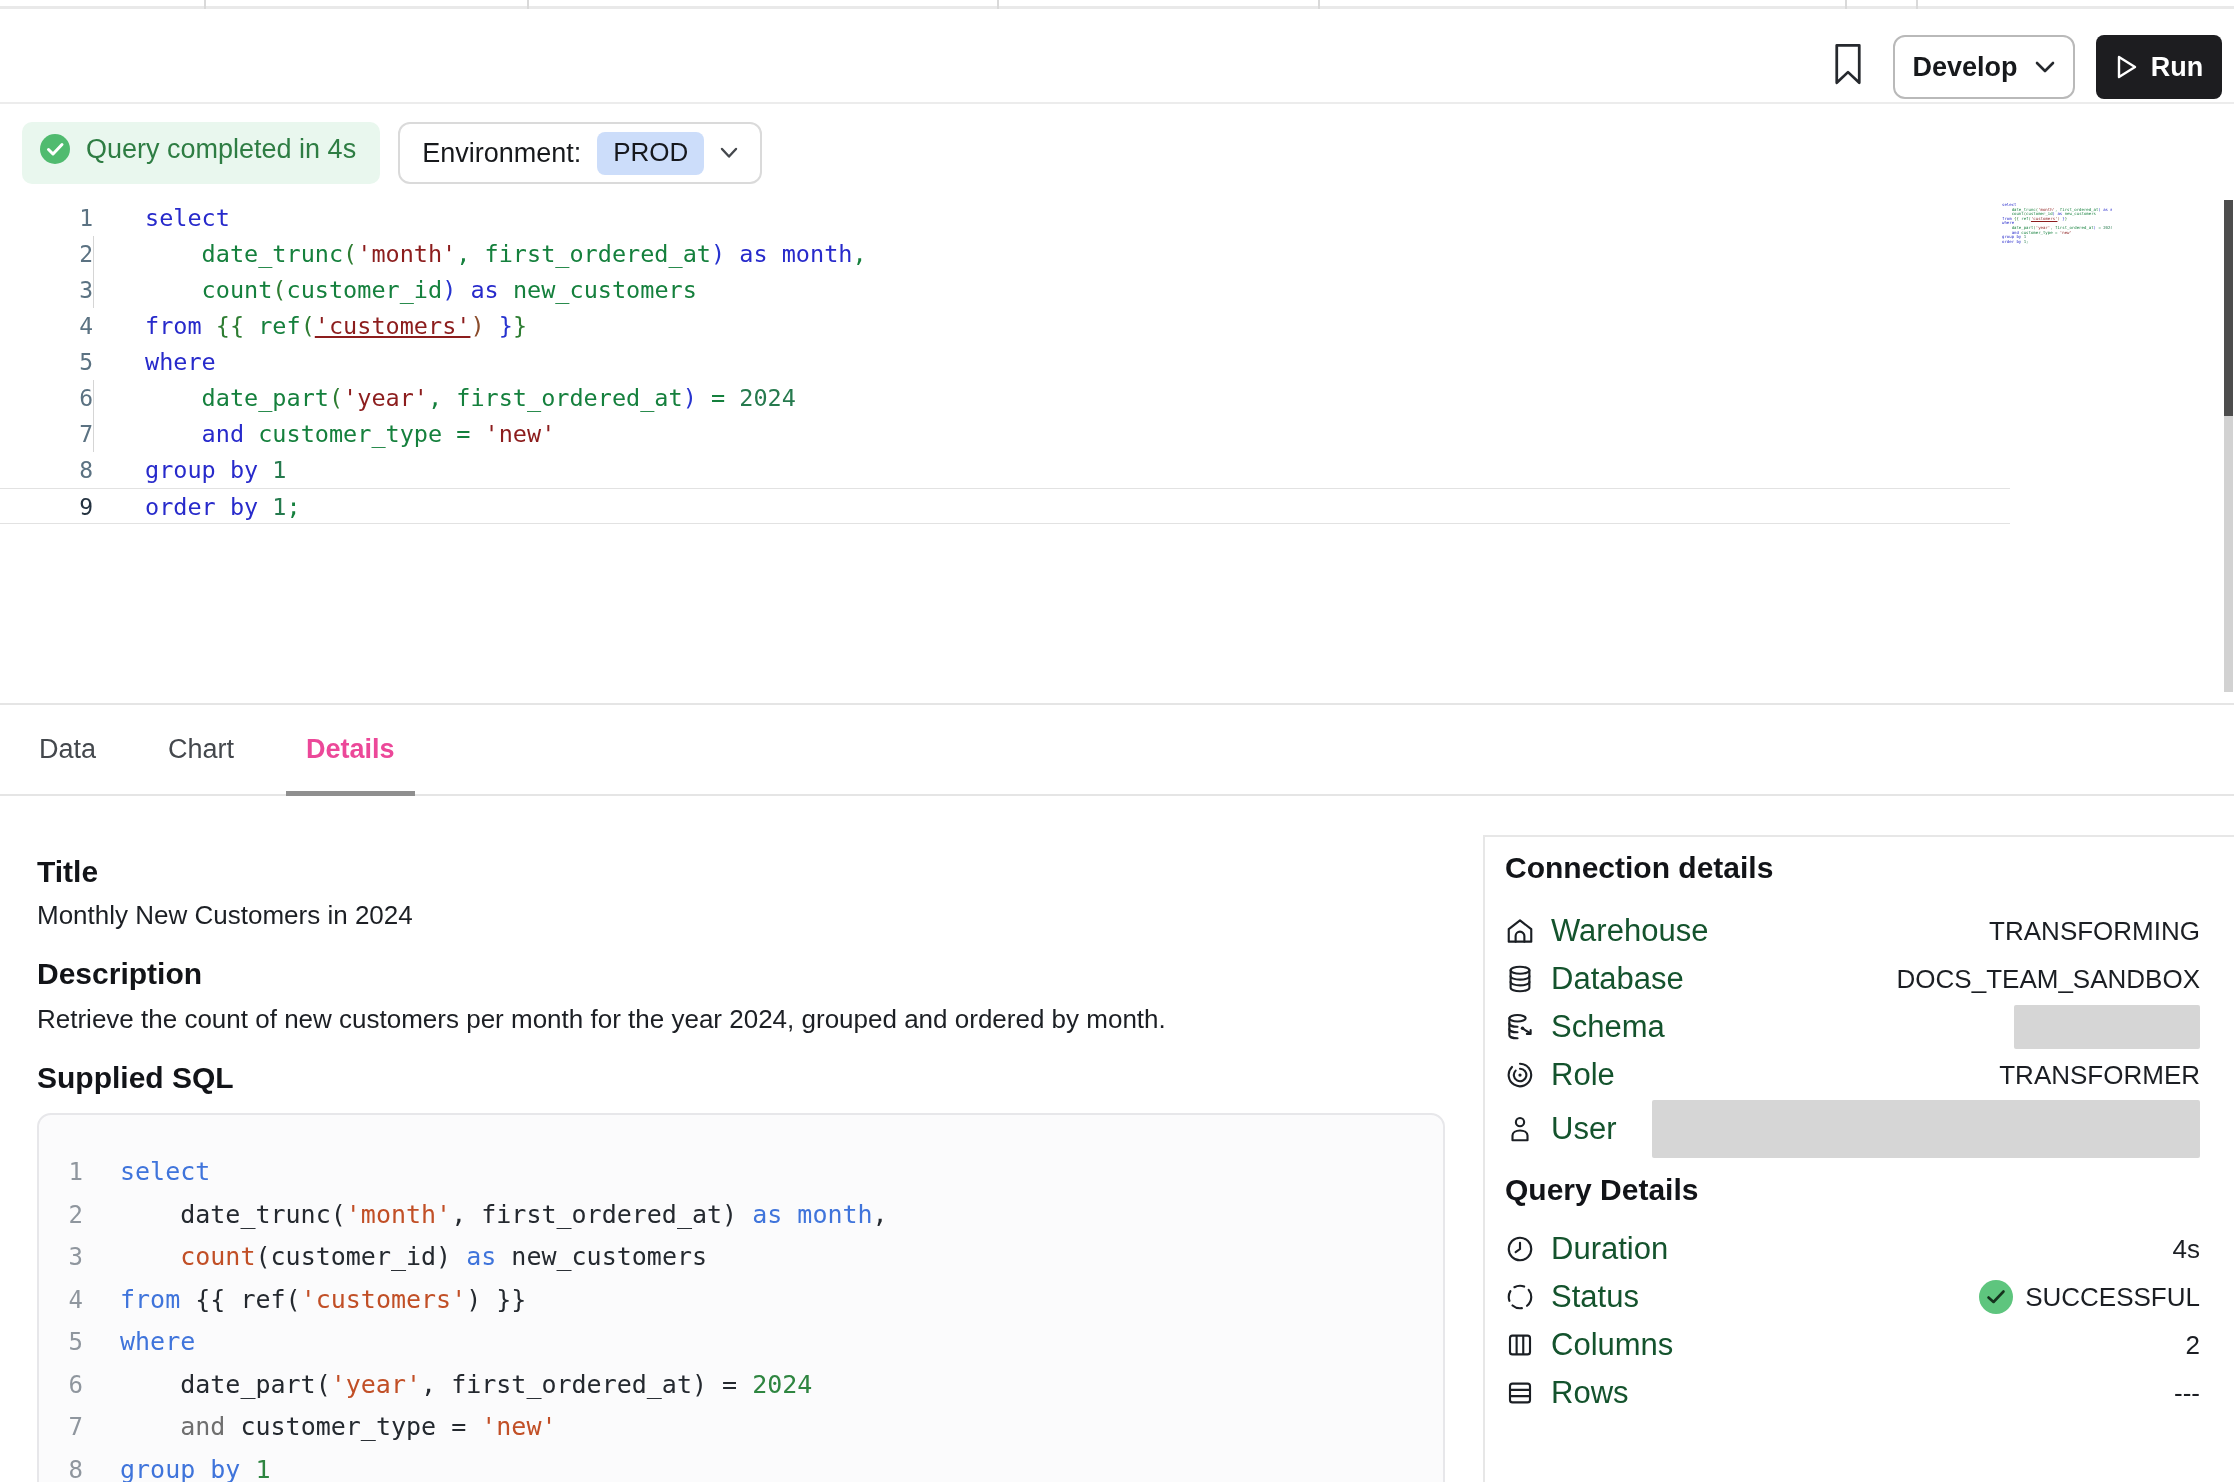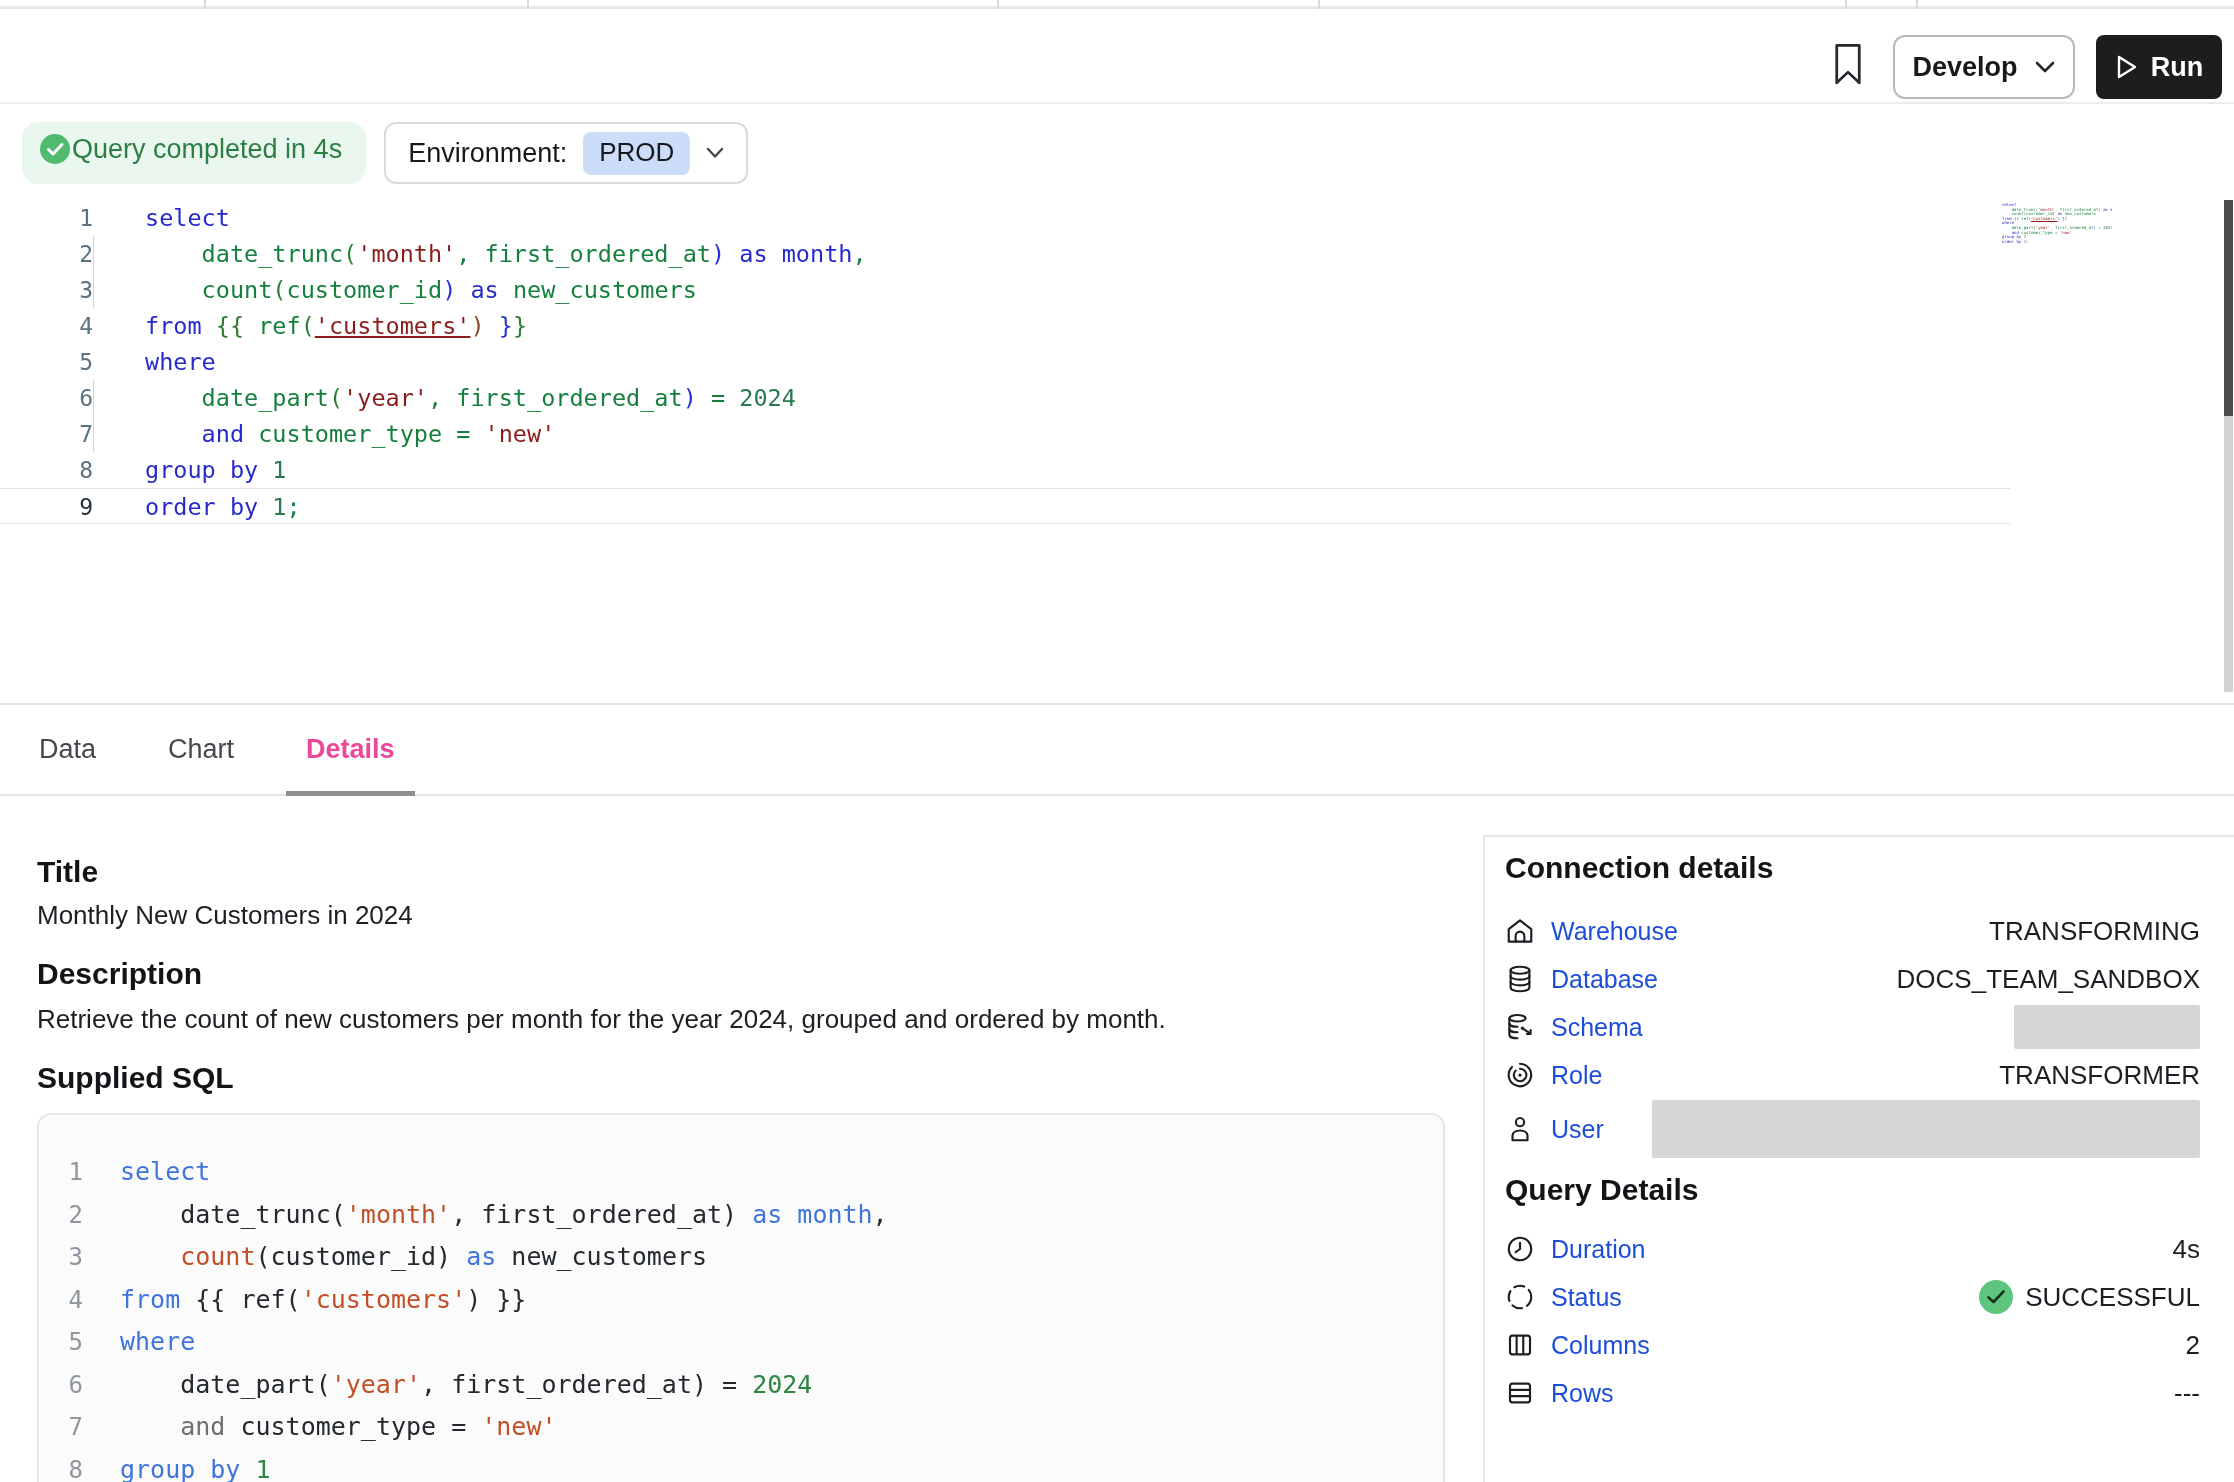--- a/index.html
+++ b/index.html
@@ -21,22 +21,22 @@
   .btn-develop { position:absolute; left:1893px; top:23px; width:182px; height:64px;
     background:#fff; border:2px solid #b9b9b9; border-radius:12px;
     display:flex; align-items:center; justify-content:center; gap:16px;
     font-size:27px; font-weight:600; color:#17191c; cursor:pointer; }
   .btn-run { position:absolute; left:2096px; top:23px; width:126px; height:64px;
     border:none; border-radius:8px; display:flex; align-items:center; justify-content:center;
     gap:12px; font-size:27px; font-weight:700; color:#fff; cursor:pointer; }
 
   
   .status-row { position:absolute; left:22px; top:122px; height:62px; display:flex; gap:18px; }
-  .status-pill { display:flex; align-items:center; height:62px;
-    border-radius:16px; padding:0 24px 8px 16px; font-size:27px; font-weight:500; }
+  .status-pill { display:flex; align-items:center; gap:14px; height:62px;
+    border-radius:10px; padding:0 24px 8px 16px; font-size:27px; font-weight:500; }
   .env-box { display:flex; align-items:center; gap:16px; height:62px; background:#fff;
     border:2px solid #dadada; border-radius:12px; padding:0 22px; font-size:27px; cursor:pointer; }
   .env-pill { border-radius:8px; padding:5px 16px 7px; font-size:26px; font-weight:500; color:#16181d; }
 
   
   .editor { position:absolute; left:0; top:200px; width:2010px; }
   .code-line { display:flex; height:36px; line-height:36px; white-space:pre;
     font-family:"DejaVu Sans Mono", monospace; font-size:23.5px; }
   .code-line .ln { width:93px; text-align:right; color:#5b7282; flex:0 0 auto;
     font-size:23px; }
@@ -102,21 +102,21 @@
   .tk2-n { color:#2e8540; }
   .tk2-g { color:#6f6f6f; }
 
   
   .right-panel { position:absolute; left:1483px; top:835px; width:751px; height:647px;
     border-left:2px solid #e7e7e7; border-top:2px solid #e7e7e7; background:#fff;
     padding:14px 34px 0 20px; }
   .rp-heading { font-size:30px; font-weight:700; color:#121418; margin-bottom:22px; }
   .rp-row { display:flex; align-items:center; height:48px; }
   .rp-row .rp-icon { width:30px; height:30px; flex:0 0 auto; margin-right:16px; display:flex; align-items:center; }
-  .rp-row .rp-label { font-size:25px; color:#1d4ed8; }
+  .rp-row .rp-label { font-size:31px; color:#14532d; }
   .rp-row .rp-value { margin-left:auto; font-size:26px; color:#1b1e23; display:flex; align-items:center; gap:12px; }
   .rp-row.tall { height:60px; }
   .redacted { background:#d6d6d6; border-radius:2px; }
   .rp-gap { height:14px; }
   .badge-check { width:34px; height:34px; border-radius:50%;
     display:flex; align-items:center; justify-content:center; }
 
   svg.icn { display:block; }
 </style>
 </head>

